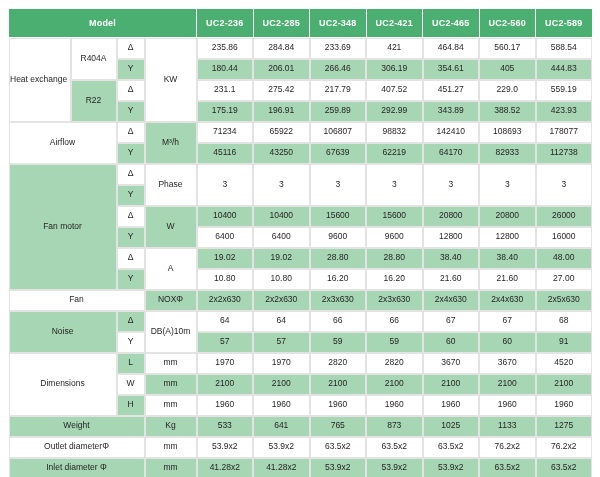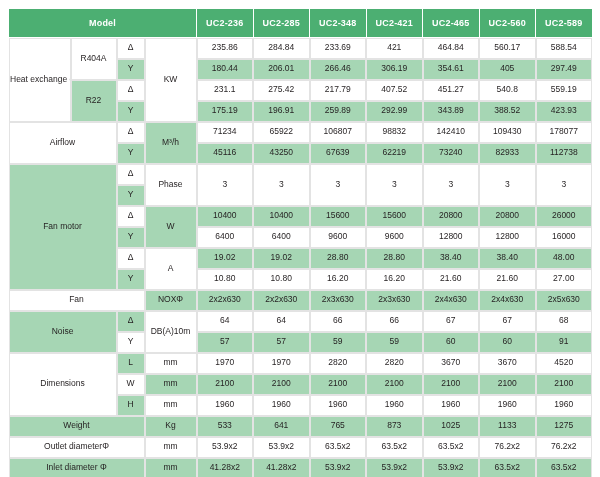--- a/index.html
+++ b/index.html
@@ -114,32 +114,32 @@
       <td class="w val">588.54</td>
     </tr>
     <tr class="r">
       <td class="g sym">Y</td>
       <td class="g val">180.44</td>
       <td class="g val">206.01</td>
       <td class="g val">266.46</td>
       <td class="g val">306.19</td>
       <td class="g val">354.61</td>
       <td class="g val">405</td>
-      <td class="g val">297.49</td>
+      <td class="g val">444.83</td>
     </tr>
 
     <tr class="r">
       <td class="g lbl" rowspan="2">R22</td>
       <td class="w sym">Δ</td>
       <td class="w val">231.1</td>
       <td class="w val">275.42</td>
       <td class="w val">217.79</td>
       <td class="w val">407.52</td>
       <td class="w val">451.27</td>
-      <td class="w val">540.8</td>
+      <td class="w val">229.0</td>
       <td class="w val">559.19</td>
     </tr>
     <tr class="r">
       <td class="g sym">Y</td>
       <td class="g val">175.19</td>
       <td class="g val">196.91</td>
       <td class="g val">259.89</td>
       <td class="g val">292.99</td>
       <td class="g val">343.89</td>
       <td class="g val">388.52</td>
@@ -148,30 +148,30 @@
 
     <tr class="r">
       <td class="w lbl-big" colspan="2" rowspan="2">Airflow</td>
       <td class="w sym">Δ</td>
       <td class="g unit" rowspan="2"><span>M³/h</span></td>
       <td class="w val">71234</td>
       <td class="w val">65922</td>
       <td class="w val">106807</td>
       <td class="w val">98832</td>
       <td class="w val">142410</td>
-      <td class="w val">109430</td>
+      <td class="w val">108693</td>
       <td class="w val">178077</td>
     </tr>
     <tr class="r">
       <td class="g sym">Y</td>
       <td class="g val">45116</td>
       <td class="g val">43250</td>
       <td class="g val">67639</td>
       <td class="g val">62219</td>
-      <td class="g val">73240</td>
+      <td class="g val">64170</td>
       <td class="g val">82933</td>
       <td class="g val">112738</td>
     </tr>
 
     <tr class="r">
       <td class="g lbl-big" colspan="2" rowspan="6">Fan motor</td>
       <td class="w sym">Δ</td>
       <td class="w unit" rowspan="2">Phase</td>
       <td class="w val" rowspan="2">3</td>
       <td class="w val" rowspan="2">3</td>

